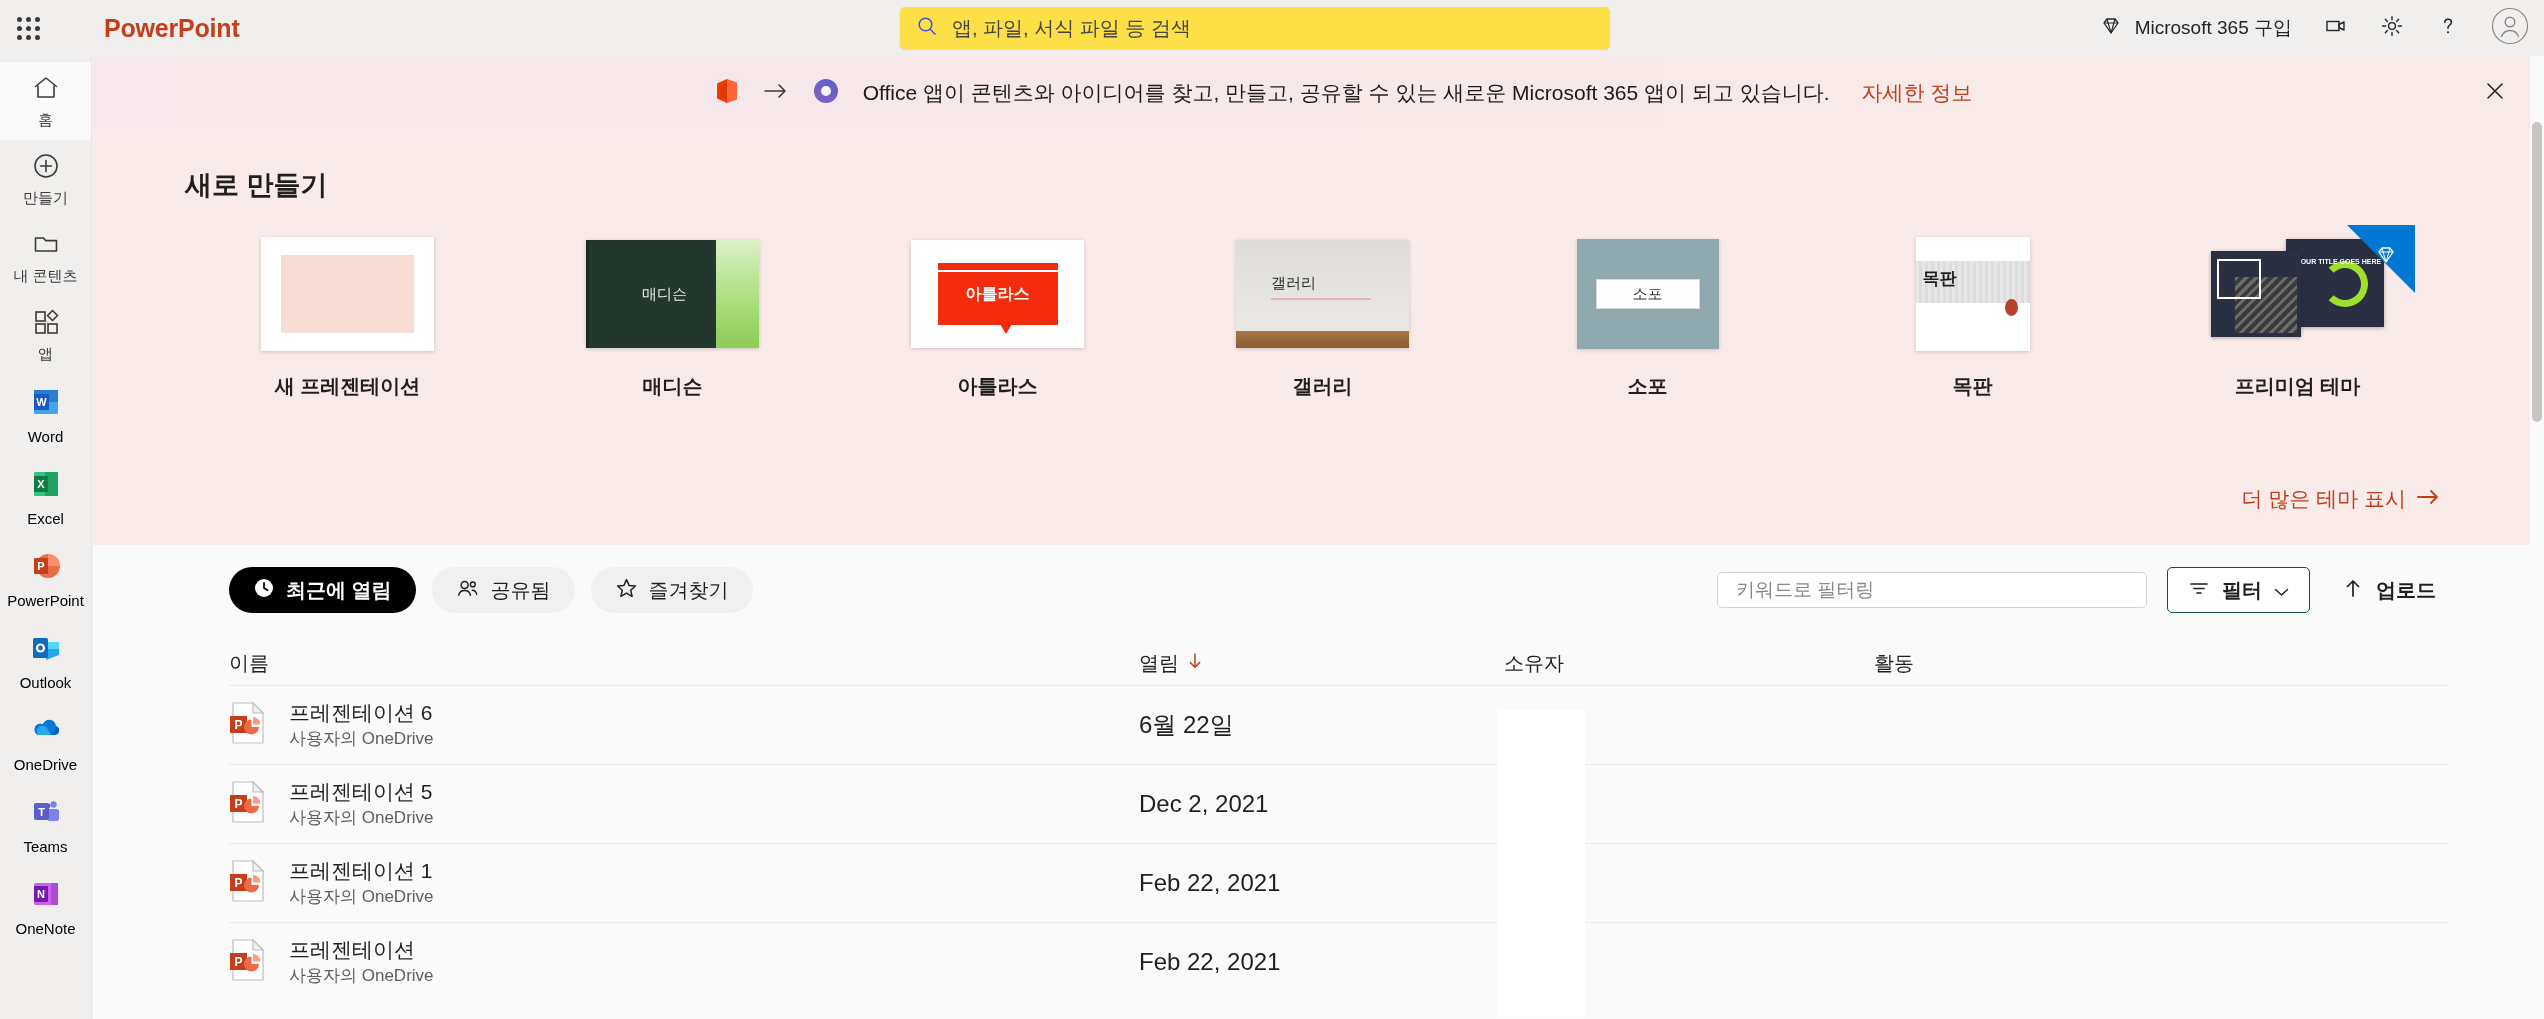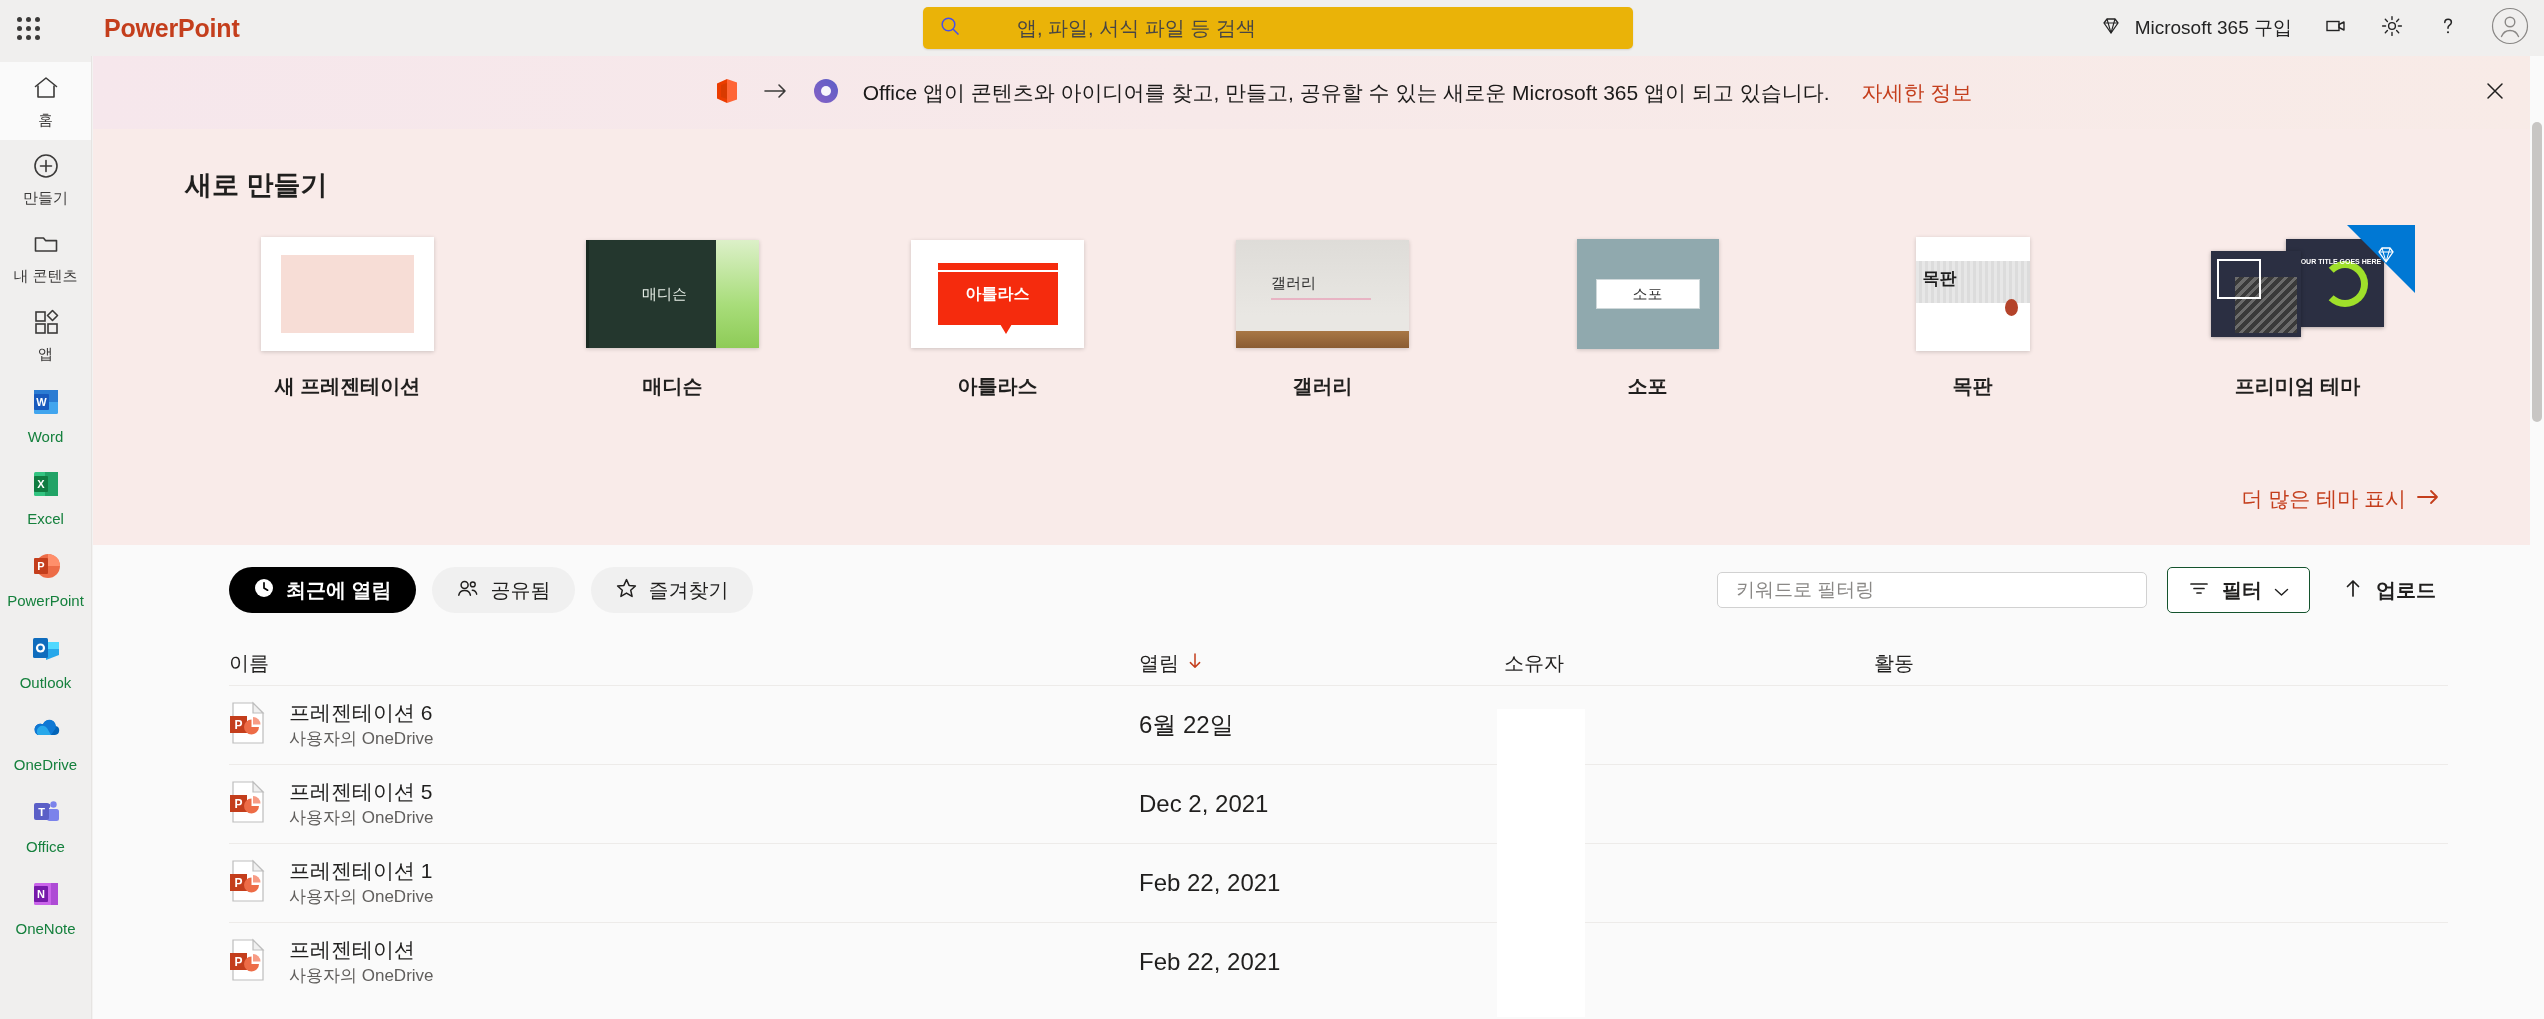--- a/index.html
+++ b/index.html
@@ -21,23 +21,23 @@
   .waffle-grid {
     display: grid; grid-template-columns: repeat(3, 5px);
     grid-template-rows: repeat(3, 5px); gap: 4px;
   }
   .waffle-grid i { width: 5px; height: 5px; background: #3b3a39; border-radius: 50%; display: block; }
   .brand {
     font-size: 25px; font-weight: bold; color: #c43e1c;
     margin-left: 48px; letter-spacing: -0.2px; cursor: pointer;
   }
   .searchwrap {
-    position: absolute; left: 923px; top: 7px; width: 710px; height: 42px;
-    background: #eab308; border-radius: 5px; display: flex; align-items: center;
-    padding: 0 16px; box-shadow: 0 1px 2px rgba(0,0,0,.12); gap: 42px;
+    position: absolute; left: 900px; top: 7px; width: 710px; height: 42px;
+    background: #fde047; border-radius: 5px; display: flex; align-items: center;
+    padding: 0 16px; box-shadow: 0 1px 2px rgba(0,0,0,.12);
   }
   .searchwrap svg { flex: 0 0 auto; }
   .search-input {
     border: none; outline: none; background: transparent; margin-left: 14px;
     font-size: 20px; color: #3b3a39; width: 100%;
     font-family: "Liberation Sans", sans-serif;
   }
   .search-input::placeholder { color: #484644; }
   .topright {
     position: absolute; right: 0; top: 0; height: 56px;
@@ -63,21 +63,21 @@
   .navitem {
     width: 92px; height: 78px; display: flex; flex-direction: column;
     align-items: center; justify-content: center; gap: 4px; cursor: pointer;
   }
   .navitem.active { background: #fafafa; }
   .navitem .lbl { font-size: 15px; color: #3b3a39; white-space: nowrap; }
   .appitem {
     width: 92px; height: 82px; display: flex; flex-direction: column;
     align-items: center; justify-content: center; gap: 5px; cursor: pointer;
   }
-  .appitem .lbl { font-size: 15px; color: #15803d; }
+  .appitem .lbl { font-size: 15px; color: #000000; }
 
   
   .hero {
     position: absolute; left: 93px; top: 56px; width: 2451px; height: 489px;
     background: #f9ebe9;
   }
   .promo {
     position: relative; height: 73px; width: 100%;
     background: linear-gradient(90deg,#f6e7ec 0%, #f7e9e9 45%, #f8ebe7 100%);
     display: flex; align-items: center; justify-content: center; padding-left: 48px;
@@ -390,21 +390,21 @@
   <div class="appitem">
     <span>
       <svg width="34" height="34" viewBox="0 0 34 34">
         <circle cx="24.5" cy="9.5" r="3.2" fill="#7b83eb"></circle>
         <circle cx="19" cy="11" r="2.4" fill="#5b5fc7"></circle>
         <rect x="18" y="14" width="12" height="12" rx="2.5" fill="#7b83eb"></rect>
         <rect x="5" y="8" width="15" height="17" rx="2" fill="#5b5fc7"></rect>
         <text x="12.5" y="20.5" font-family="Liberation Sans, sans-serif" font-size="11" font-weight="bold" fill="#fff" text-anchor="middle">T</text>
       </svg>
     </span>
-    <span class="lbl">Office</span>
+    <span class="lbl">Teams</span>
   </div>
 
   <div class="appitem">
     <span>
       <svg width="34" height="34" viewBox="0 0 34 34">
         <rect x="5" y="6" width="24" height="22" rx="1.5" fill="#ca64ea"></rect>
         <rect x="22" y="6" width="7" height="22" fill="#ae4bd5"></rect>
         <rect x="5" y="9" width="14" height="16" rx="1" fill="#7719aa"></rect>
         <text x="12" y="21" font-family="Liberation Sans, sans-serif" font-size="11" font-weight="bold" fill="#fff" text-anchor="middle">N</text>
       </svg>

